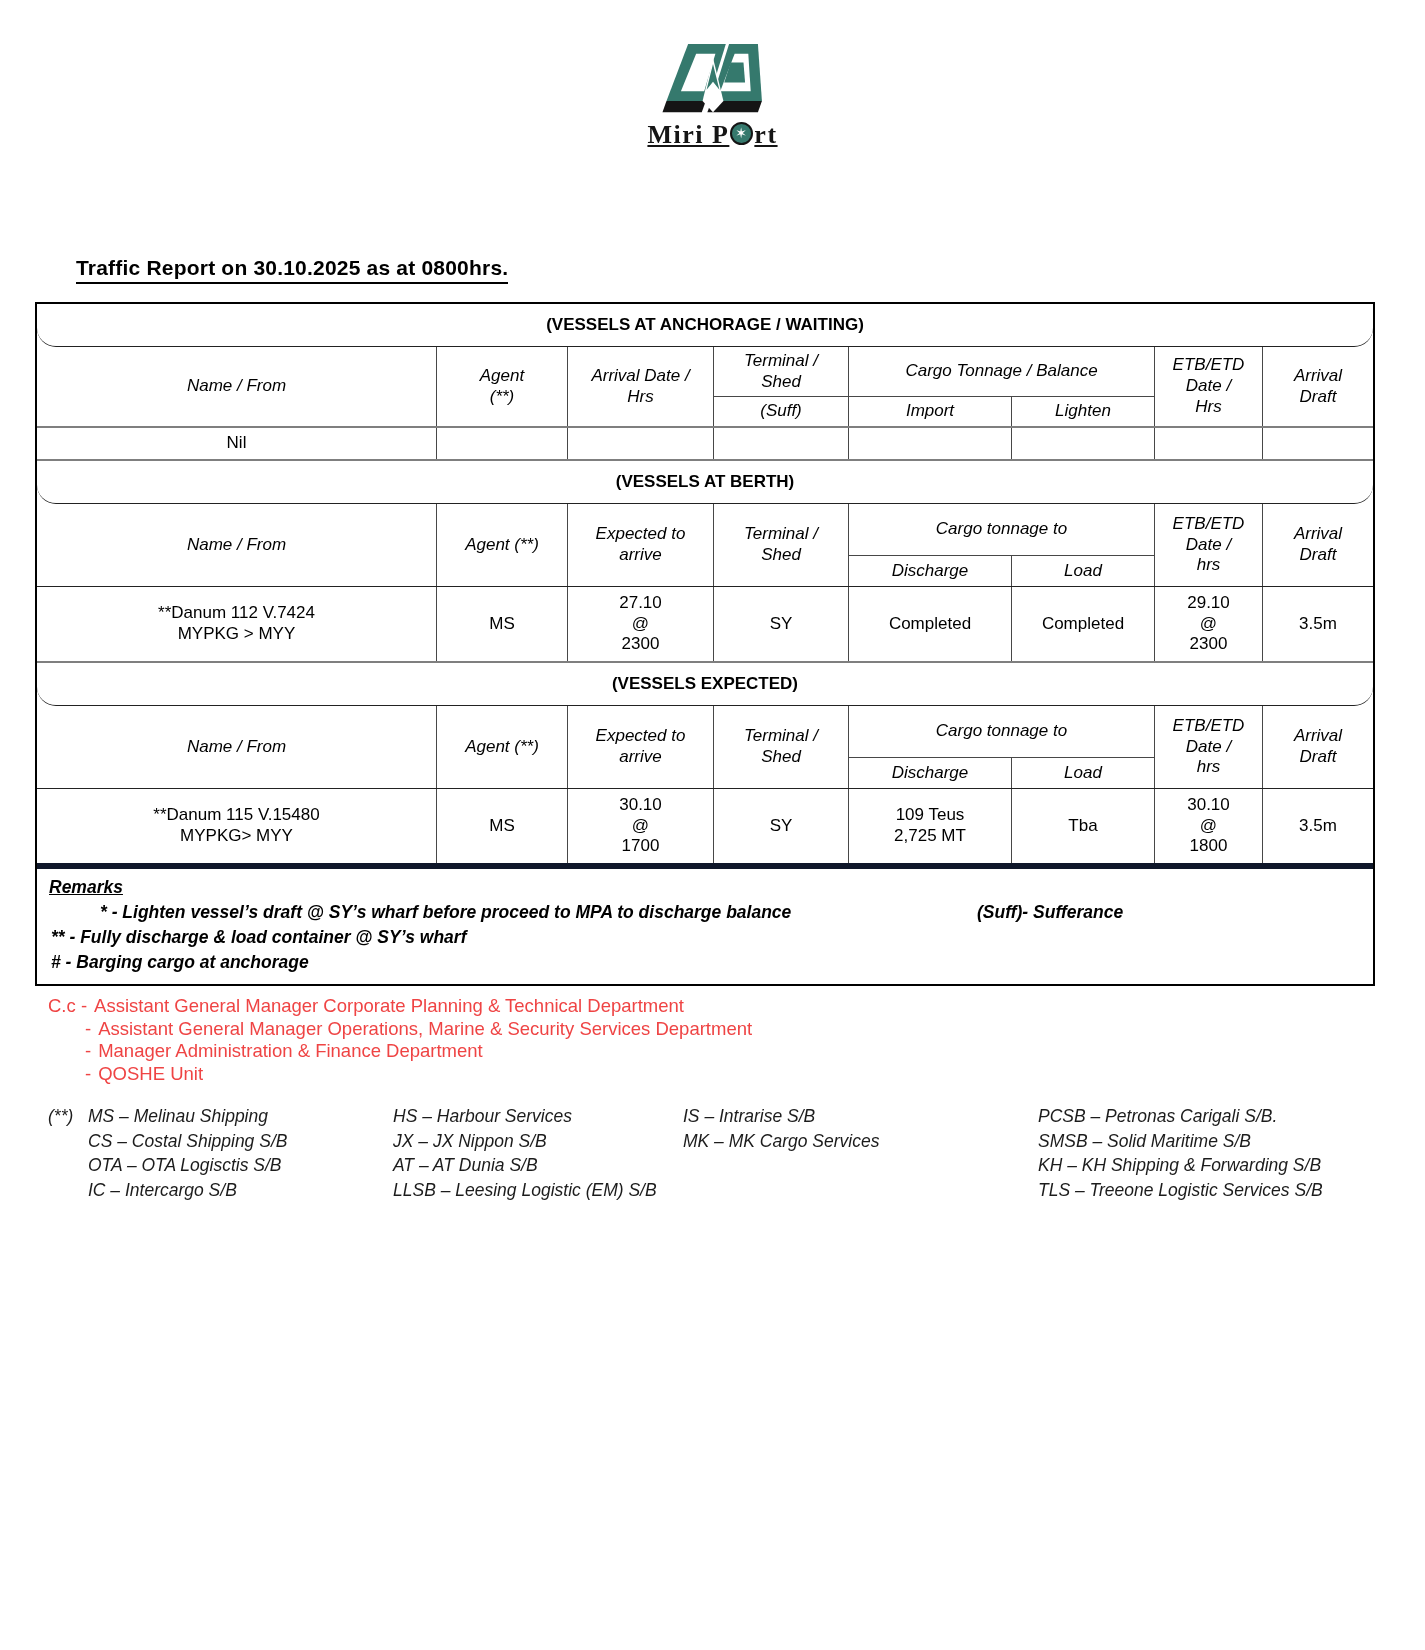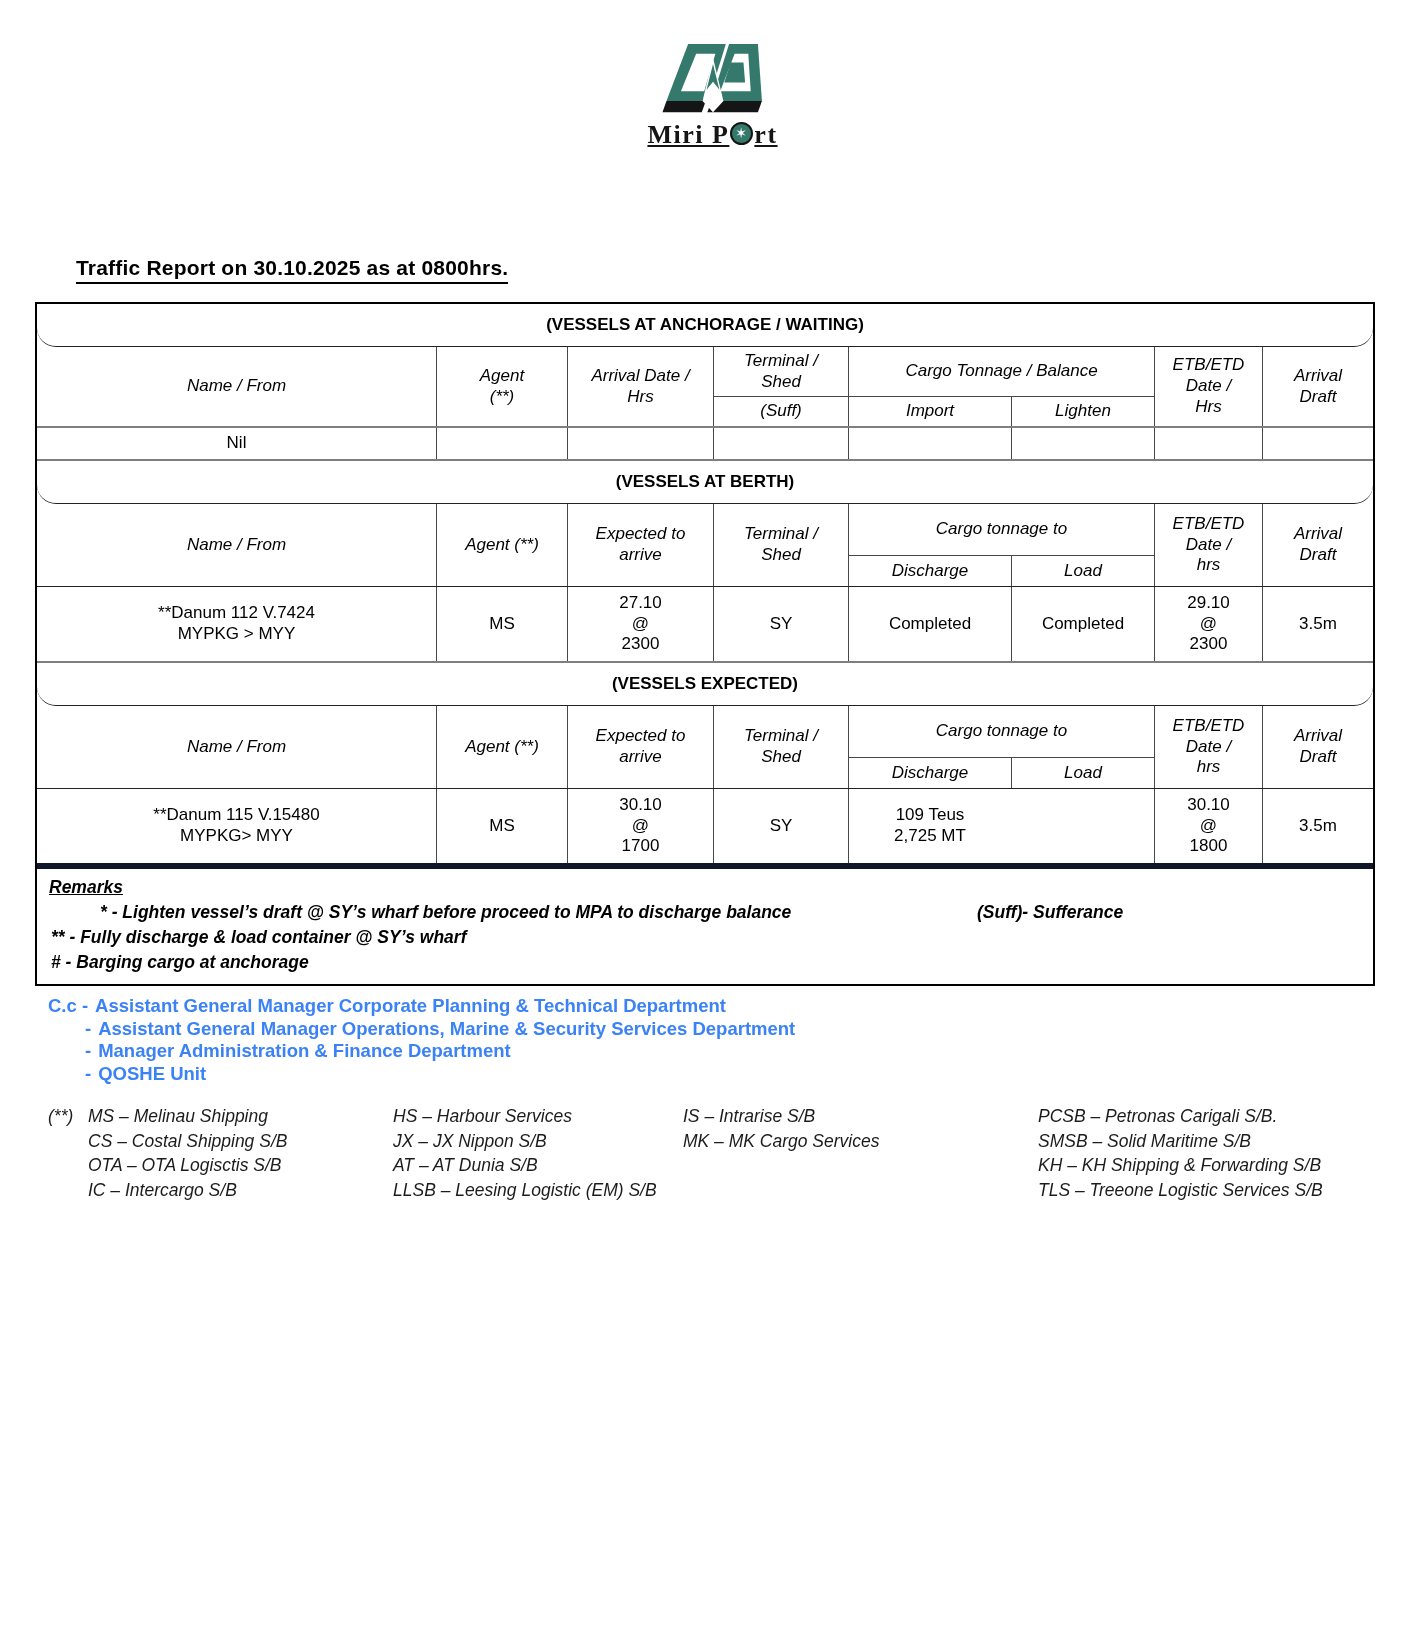--- a/index.html
+++ b/index.html
@@ -44,21 +44,21 @@
 
   
   .remarks{padding:6px 12px 9px;font-weight:700;font-style:italic;font-size:17.5px;}
   .rm-title{display:inline-block;text-decoration:underline;line-height:25px;}
   .rm-line{line-height:25px;}
   .rm1{position:relative;padding-left:8px;margin-left:43px;}
   .suff{position:absolute;left:885px;top:0;}
   .rm-rest{padding-left:2px;}
 
   
-  .cc{position:absolute;top:995px;left:48px;font-size:18.5px;line-height:22.5px;color:#3b82f6;font-weight:bold;}
+  .cc{position:absolute;top:995px;left:48px;font-size:18.5px;line-height:22.5px;color:#ef4444;}
   .cc-line{padding-left:37px;}
   .cc-line.first{padding-left:0;}
   .cc-prefix{margin-right:7px;}
   .cc-dash{margin-right:7px;}
 
   .legend{position:absolute;top:1104px;left:48px;display:grid;
           grid-template-columns:345px 290px 355px 340px;
           font-style:italic;font-size:17.5px;color:#1c1c1c;}
   .lg-col{display:flex;flex-direction:column;}
   .lg-item{line-height:24.5px;white-space:nowrap;}
@@ -173,20 +173,21 @@
     <div class="rgrid row-data dark">
       <div class="rc g1 pre">**Danum 115 V.15480
 MYPKG&gt; MYY</div>
       <div class="rc g2">MS</div>
       <div class="rc g3 pre">30.10
 @
 1700</div>
       <div class="rc g4">SY</div>
       <div class="rc g5 pre">109 Teus
 2,725 MT</div>
+      <div class="rc g6">Tba</div>
       <div class="rc g7 pre">30.10
 @
 1800</div>
       <div class="rc g8">3.5m</div>
     </div>
 
     <div class="remarks">
       <div><span class="rm-title">Remarks</span></div>
       <div class="rm-line rm1">
         <span>* - Lighten vessel’s draft @ SY’s wharf before proceed to MPA to discharge balance</span>

